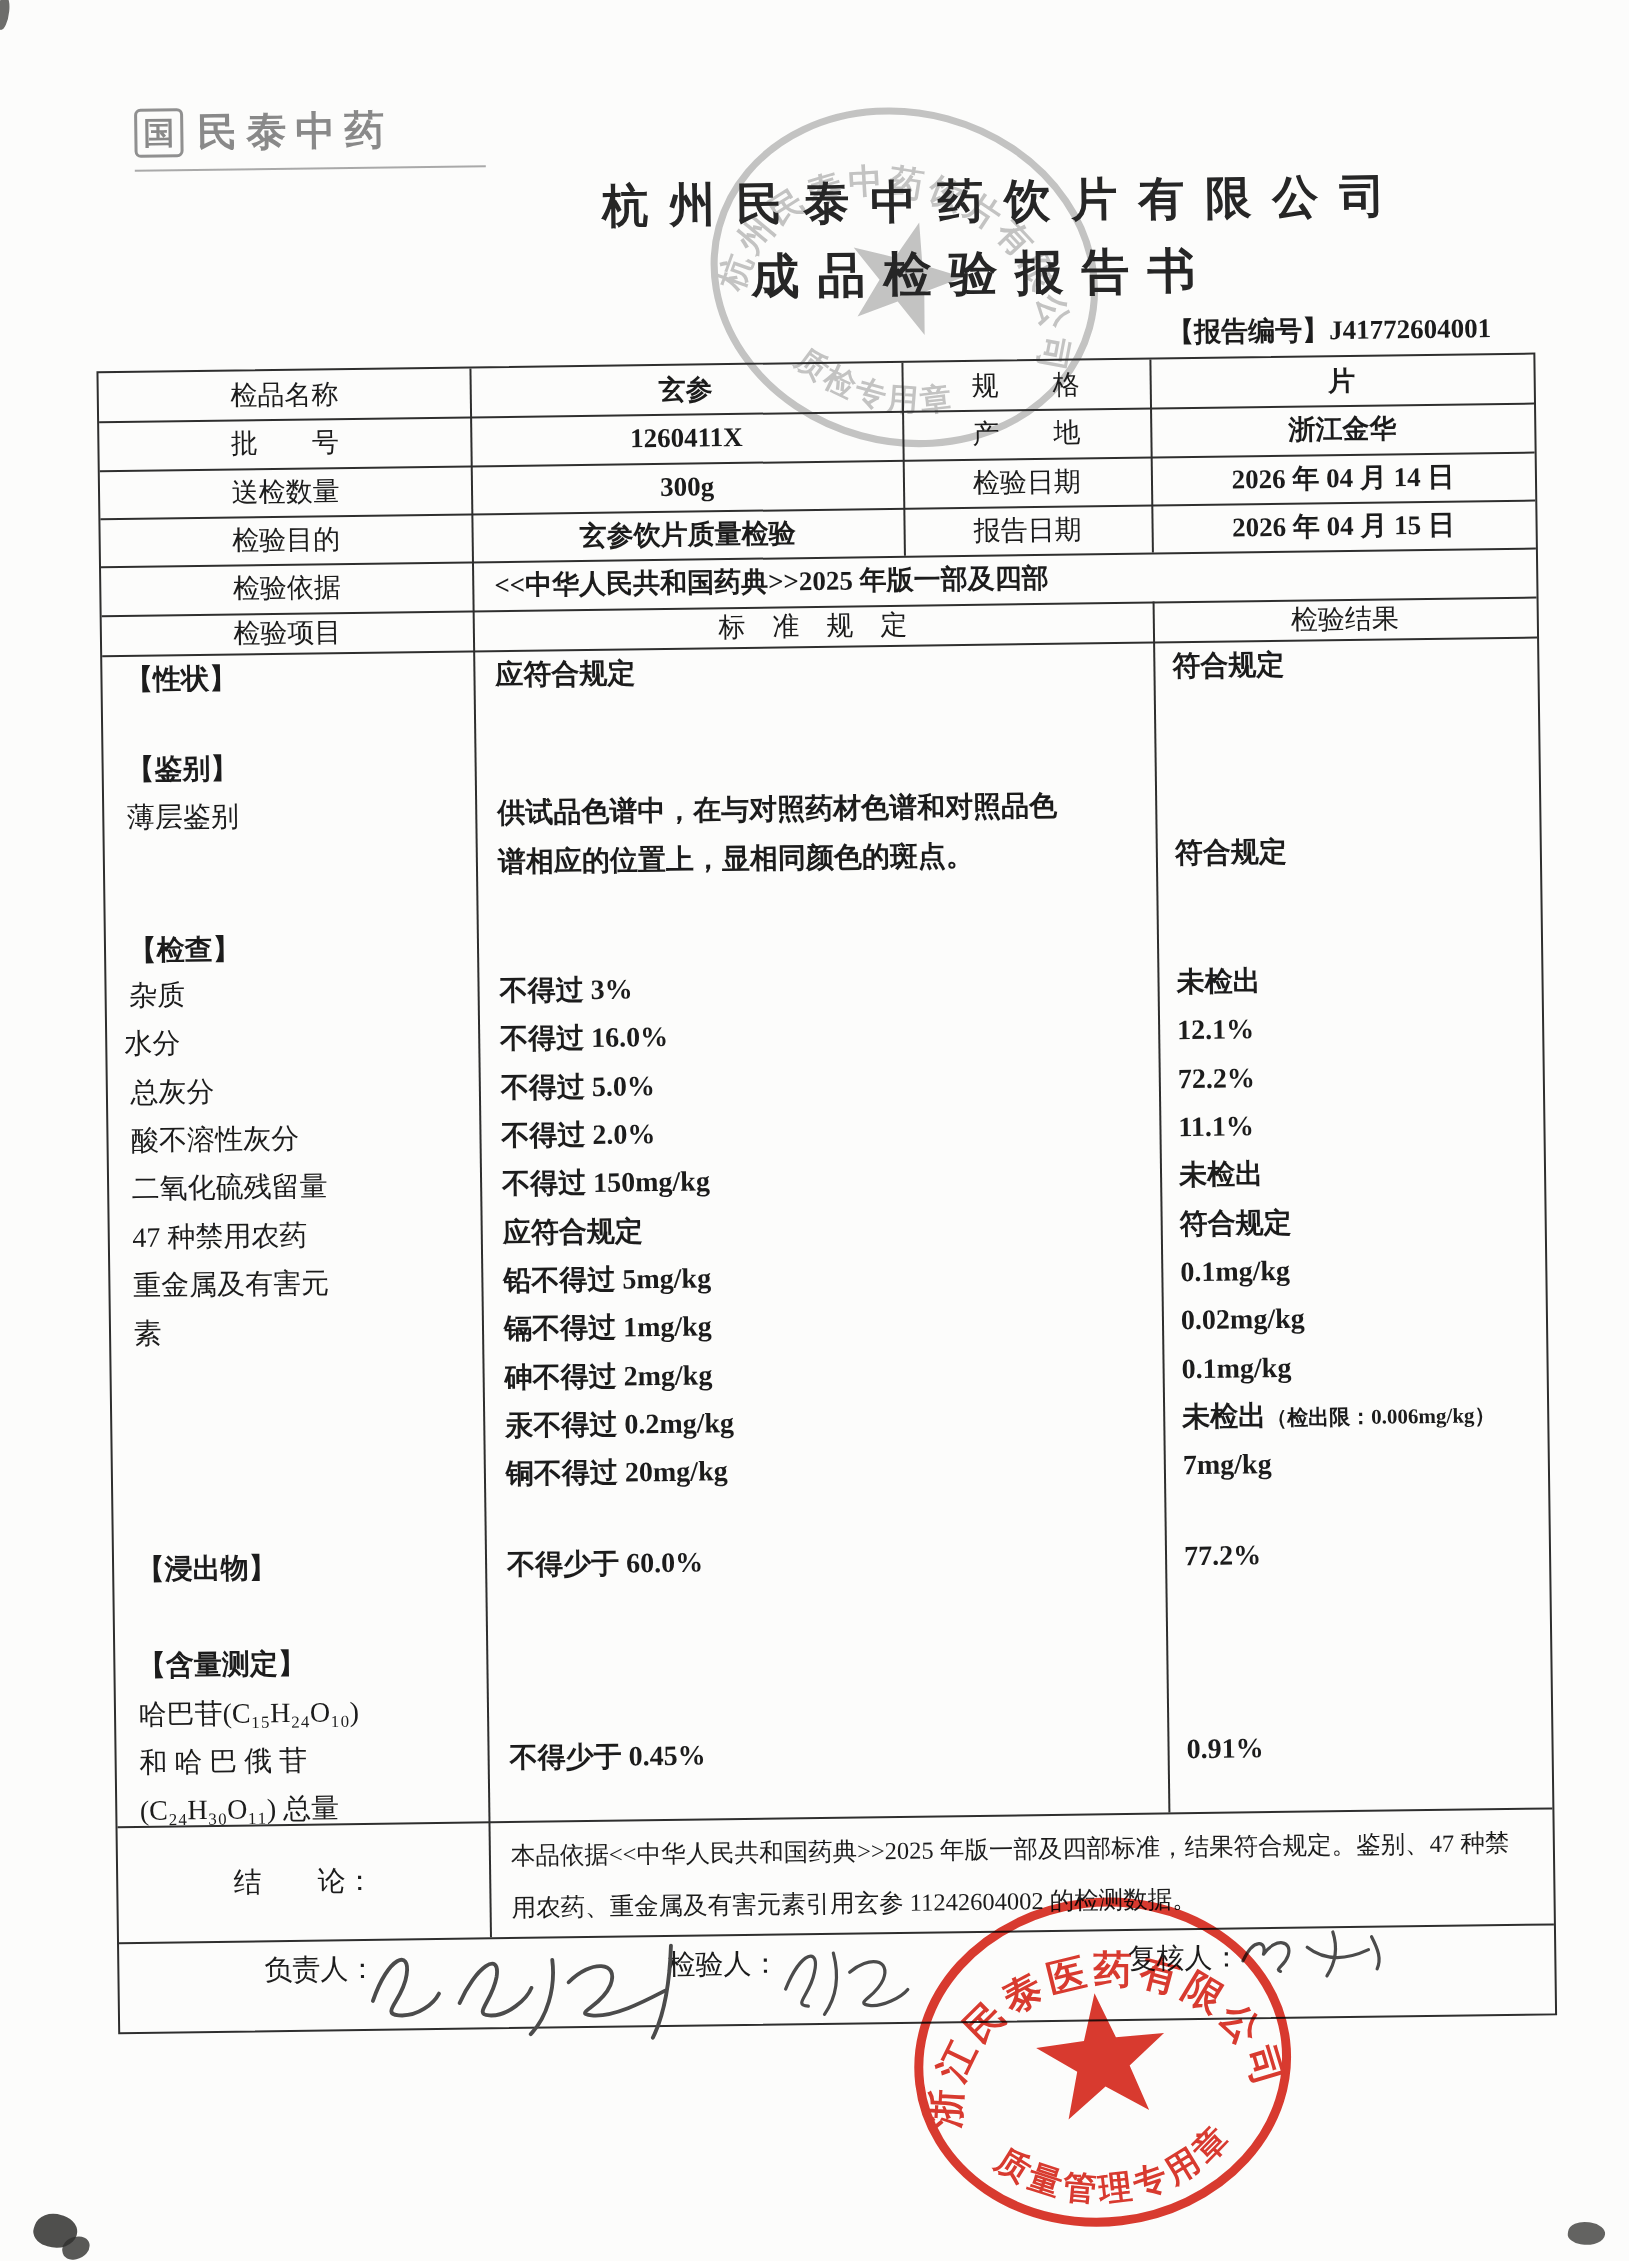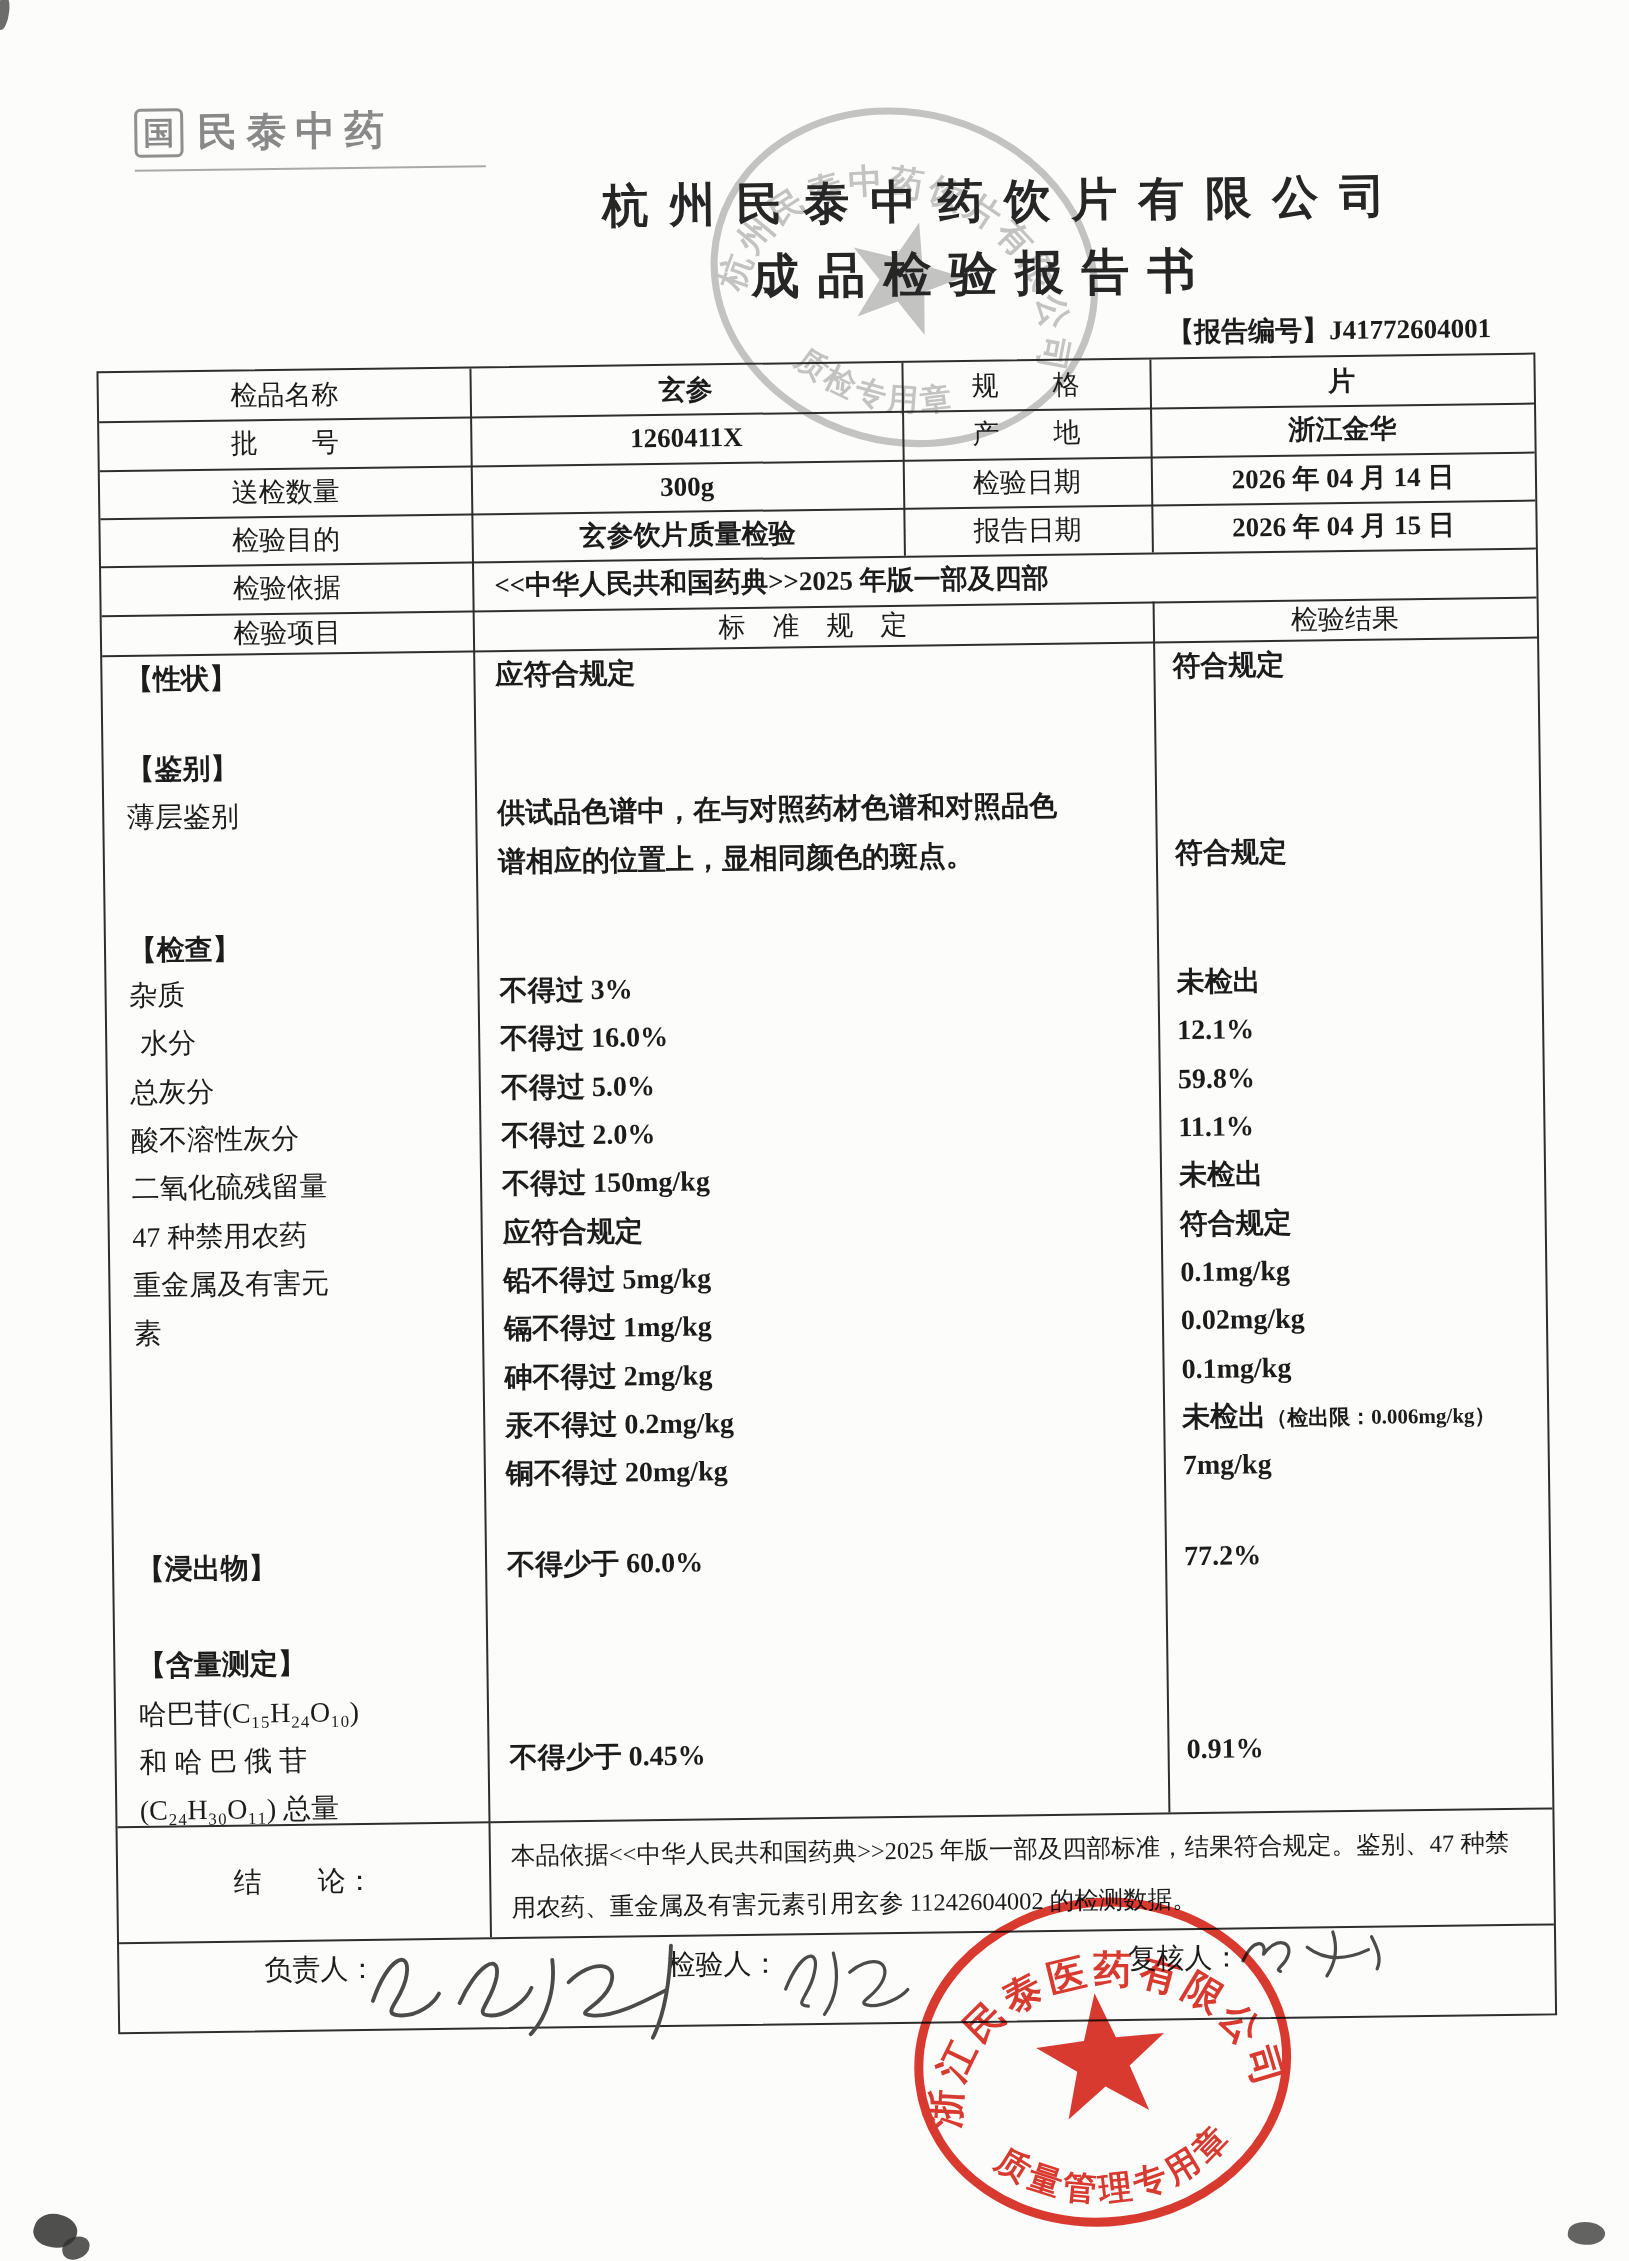--- a/index.html
+++ b/index.html
@@ -131,21 +131,21 @@
 
       <div class="c hdr" style="left:0;width:371px;top:242px">检验项目</div>
       <div class="c hdr" style="left:371px;width:680px;top:242px">标　准　规　定</div>
       <div class="c hdr" style="left:1051px;width:384px;top:242px">检验结果</div>
 
       <div class="bl sec" style="left:22.6px;top:289px">【性状】</div>
       <div class="bl sec" style="left:22.6px;top:379px">【鉴别】</div>
       <div class="bl itm" style="left:22.6px;top:427px">薄层鉴别</div>
       <div class="bl sec" style="left:22.6px;top:560px">【检查】</div>
       <div class="bl itm" style="left:22.6px;top:605px">杂质</div>
-      <div class="bl itm" style="left:33px;top:653px">水分</div>
+      <div class="bl itm" style="left:17px;top:653px">水分</div>
       <div class="bl itm" style="left:22.6px;top:702px">总灰分</div>
       <div class="bl itm" style="left:22.6px;top:750px">酸不溶性灰分</div>
       <div class="bl itm" style="left:22.6px;top:798px">二氧化硫残留量</div>
       <div class="bl itm" style="left:22.6px;top:847px">47 种禁用农药</div>
       <div class="bl itm" style="left:22.6px;top:895px">重金属及有害元</div>
       <div class="bl itm" style="left:22.6px;top:943px">素</div>
       <div class="bl sec" style="left:22.6px;top:1179px">【浸出物】</div>
       <div class="bl sec" style="left:22.6px;top:1275px">【含量测定】</div>
       <div class="bl itm" style="left:22.6px;top:1324px">哈巴苷(C₁₅H₂₄O₁₀)</div>
       <div class="bl itm" style="left:22.6px;top:1372px">和 哈 巴 俄 苷</div>
@@ -165,21 +165,21 @@
       <div class="bl std" style="left:393px;top:992px">砷不得过 2mg/kg</div>
       <div class="bl std" style="left:393px;top:1040px">汞不得过 0.2mg/kg</div>
       <div class="bl std" style="left:393px;top:1088px">铜不得过 20mg/kg</div>
       <div class="bl std" style="left:393px;top:1179px">不得少于 60.0%</div>
       <div class="bl std" style="left:393px;top:1372px">不得少于 0.45%</div>
 
       <div class="bl res" style="left:1070px;top:289px">符合规定</div>
       <div class="bl res" style="left:1070px;top:476px">符合规定</div>
       <div class="bl res" style="left:1070px;top:605px">未检出</div>
       <div class="bl res" style="left:1070px;top:653px">12.1%</div>
-      <div class="bl res" style="left:1070px;top:702px">59.8%</div>
+      <div class="bl res" style="left:1070px;top:702px">72.2%</div>
       <div class="bl res" style="left:1070px;top:750px">11.1%</div>
       <div class="bl res" style="left:1070px;top:798px">未检出</div>
       <div class="bl res" style="left:1070px;top:847px">符合规定</div>
       <div class="bl res" style="left:1070px;top:895px">0.1mg/kg</div>
       <div class="bl res" style="left:1070px;top:943px">0.02mg/kg</div>
       <div class="bl res" style="left:1070px;top:992px">0.1mg/kg</div>
       <div class="bl res" style="left:1070px;top:1040px"><span>未检出</span><span class="note">（检出限：0.006mg/kg）</span></div>
       <div class="bl res" style="left:1070px;top:1088px">7mg/kg</div>
       <div class="bl res" style="left:1070px;top:1179px">77.2%</div>
       <div class="bl res" style="left:1070px;top:1372px">0.91%</div>

